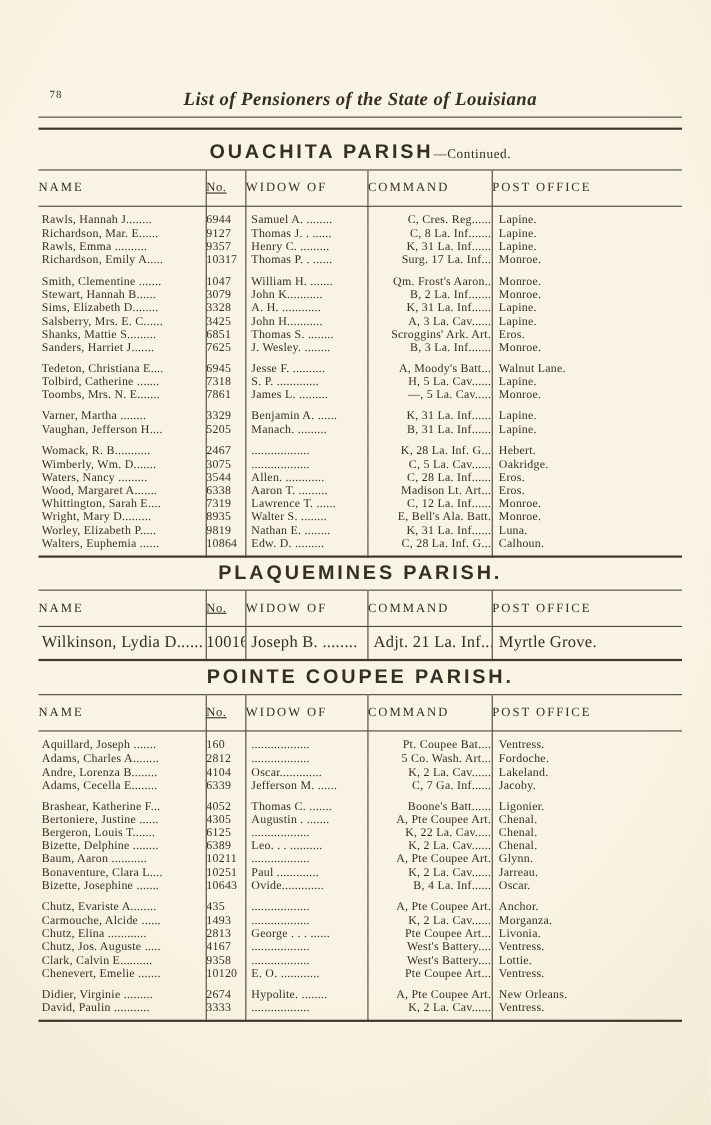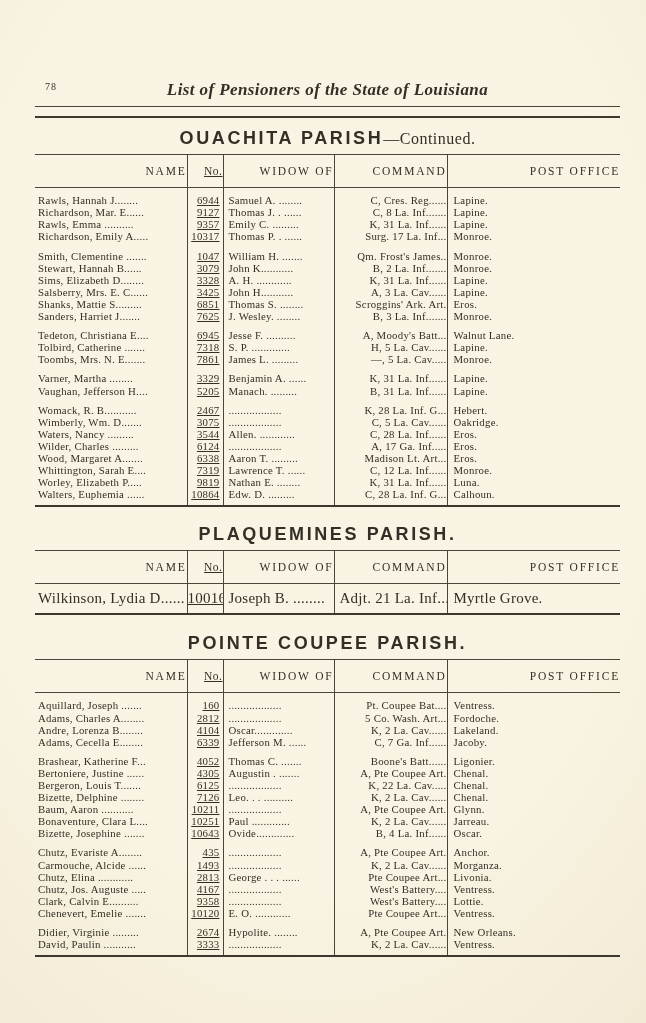--- a/index.html
+++ b/index.html
@@ -39,52 +39,52 @@
     text-align:center;
     margin:10px 0 5px 0;
     white-space:nowrap;
   }
   .parish-heading .main{
     font-family:"Liberation Sans", sans-serif;
     font-weight:bold;font-size:18px;letter-spacing:2.6px;
   }
   .parish-heading .suffix{
     font-family:"Liberation Serif", serif;
-    font-size:16px;letter-spacing:.5px;
-  }
-  #section-1 .parish-heading{margin-top:17px;}
-  #section-2 .parish-heading{margin-top:18px;}
+    font-size:12px;letter-spacing:.5px;
+  }
+  #section-1 .parish-heading{margin-top:3px;}
+  #section-2 .parish-heading{margin-top:4px;}
   
   table.pension{
     width:100%;border-collapse:collapse;table-layout:fixed;
     border-top:1.2px solid #4a443a;
     border-bottom:2.2px solid #3d382e;
     font-size:10.8px;
   }
   col.w-name{width:152px;} col.w-no{width:36px;} col.w-widow{width:111px;}
   col.w-cmd{width:113px;} col.w-po{width:173px;}
   th{
     font-weight:normal;font-size:11.5px;letter-spacing:1.8px;
-    padding:10px 0 10px 0;text-align:right;
+    padding:10px 0 10px 0;text-align:left;
     border-bottom:1.2px solid #4a443a;
     white-space:nowrap;
   }
   th.h-no{letter-spacing:.5px;text-decoration:underline;}
   td{
     line-height:12.1px;padding:0;
     white-space:nowrap;overflow:hidden;
     letter-spacing:.25px;
     vertical-align:bottom;
   }
   .c-name,.h-name{border-right:1px solid #4a443a;}
   .c-no,.h-no{border-right:1px solid #4a443a;}
   .c-widow,.h-widow{border-right:1px solid #4a443a;}
   .c-cmd,.h-cmd{border-right:1px solid #4a443a;}
   .c-name{padding-left:3px;}
-  .c-no{text-align:right;padding-right:3px;text-decoration:underline;}
+  .c-no{text-align:left;padding-right:3px;}
   .c-widow{padding-left:5px;}
   .c-cmd{padding-left:5px;text-align:right;}
   .c-po{padding-left:6px;}
   tr.gap td{height:7px;}
   tbody tr:first-child td{padding-top:6px;}
   tbody tr:last-child td{padding-bottom:5px;}
   
   #section-1 tbody td{padding-top:8px;padding-bottom:9px;font-size:15px;}
 </style>
 </head>
@@ -130,21 +130,21 @@
           <tr>
             <td class="c-name">Richardson, Mar. E......</td>
             <td class="c-no">9127</td>
             <td class="c-widow">Thomas J. . ......</td>
             <td class="c-cmd">C, 8 La. Inf.......</td>
             <td class="c-po">Lapine.</td>
           </tr>
           <tr>
             <td class="c-name">Rawls, Emma ..........</td>
             <td class="c-no">9357</td>
-            <td class="c-widow">Emily C. .........</td>
+            <td class="c-widow">Henry C. .........</td>
             <td class="c-cmd">K, 31 La. Inf......</td>
             <td class="c-po">Lapine.</td>
           </tr>
           <tr>
             <td class="c-name">Richardson, Emily A.....</td>
             <td class="c-no">10317</td>
             <td class="c-widow">Thomas P. . ......</td>
             <td class="c-cmd">Surg. 17 La. Inf...</td>
             <td class="c-po">Monroe.</td>
           </tr>
@@ -152,21 +152,21 @@
             <td class="c-name"></td>
             <td class="c-no"></td>
             <td class="c-widow"></td>
             <td class="c-cmd"></td>
             <td class="c-po"></td>
           </tr>
           <tr>
             <td class="c-name">Smith, Clementine .......</td>
             <td class="c-no">1047</td>
             <td class="c-widow">William H. .......</td>
-            <td class="c-cmd">Qm. Frost's James..</td>
+            <td class="c-cmd">Qm. Frost's Aaron..</td>
             <td class="c-po">Monroe.</td>
           </tr>
           <tr>
             <td class="c-name">Stewart, Hannah B......</td>
             <td class="c-no">3079</td>
             <td class="c-widow">John K...........</td>
             <td class="c-cmd">B, 2 La. Inf.......</td>
             <td class="c-po">Monroe.</td>
           </tr>
           <tr>
@@ -268,38 +268,38 @@
             <td class="c-po">Oakridge.</td>
           </tr>
           <tr>
             <td class="c-name">Waters, Nancy .........</td>
             <td class="c-no">3544</td>
             <td class="c-widow">Allen. ............</td>
             <td class="c-cmd">C, 28 La. Inf......</td>
             <td class="c-po">Eros.</td>
           </tr>
           <tr>
-            <td class="c-name">Wilder, Charles .........</td>
-            <td class="c-no">6124</td>
-            <td class="c-widow">..................</td>
-            <td class="c-cmd">A, 17 Ga. Inf.....</td>
-            <td class="c-po">Eros.</td>
-          </tr>
-          <tr>
             <td class="c-name">Wood, Margaret A.......</td>
             <td class="c-no">6338</td>
             <td class="c-widow">Aaron T. .........</td>
             <td class="c-cmd">Madison Lt. Art...</td>
             <td class="c-po">Eros.</td>
           </tr>
           <tr>
             <td class="c-name">Whittington, Sarah E....</td>
             <td class="c-no">7319</td>
             <td class="c-widow">Lawrence T. ......</td>
             <td class="c-cmd">C, 12 La. Inf......</td>
+            <td class="c-po">Monroe.</td>
+          </tr>
+          <tr>
+            <td class="c-name">Wright, Mary D.........</td>
+            <td class="c-no">8935</td>
+            <td class="c-widow">Walter S. ........</td>
+            <td class="c-cmd">E, Bell's Ala. Batt.</td>
             <td class="c-po">Monroe.</td>
           </tr>
           <tr>
             <td class="c-name">Worley, Elizabeth P.....</td>
             <td class="c-no">9819</td>
             <td class="c-widow">Nathan E. ........</td>
             <td class="c-cmd">K, 31 La. Inf......</td>
             <td class="c-po">Luna.</td>
           </tr>
           <tr>
@@ -419,21 +419,21 @@
           </tr>
           <tr>
             <td class="c-name">Bergeron, Louis T.......</td>
             <td class="c-no">6125</td>
             <td class="c-widow">..................</td>
             <td class="c-cmd">K, 22 La. Cav.....</td>
             <td class="c-po">Chenal.</td>
           </tr>
           <tr>
             <td class="c-name">Bizette, Delphine ........</td>
-            <td class="c-no">7126</td>
+            <td class="c-no">6389</td>
             <td class="c-widow">Leo. . . ..........</td>
             <td class="c-cmd">K, 2 La. Cav......</td>
             <td class="c-po">Chenal.</td>
           </tr>
           <tr>
             <td class="c-name">Baum, Aaron ...........</td>
             <td class="c-no">10211</td>
             <td class="c-widow">..................</td>
             <td class="c-cmd">A, Pte Coupee Art.</td>
             <td class="c-po">Glynn.</td>

